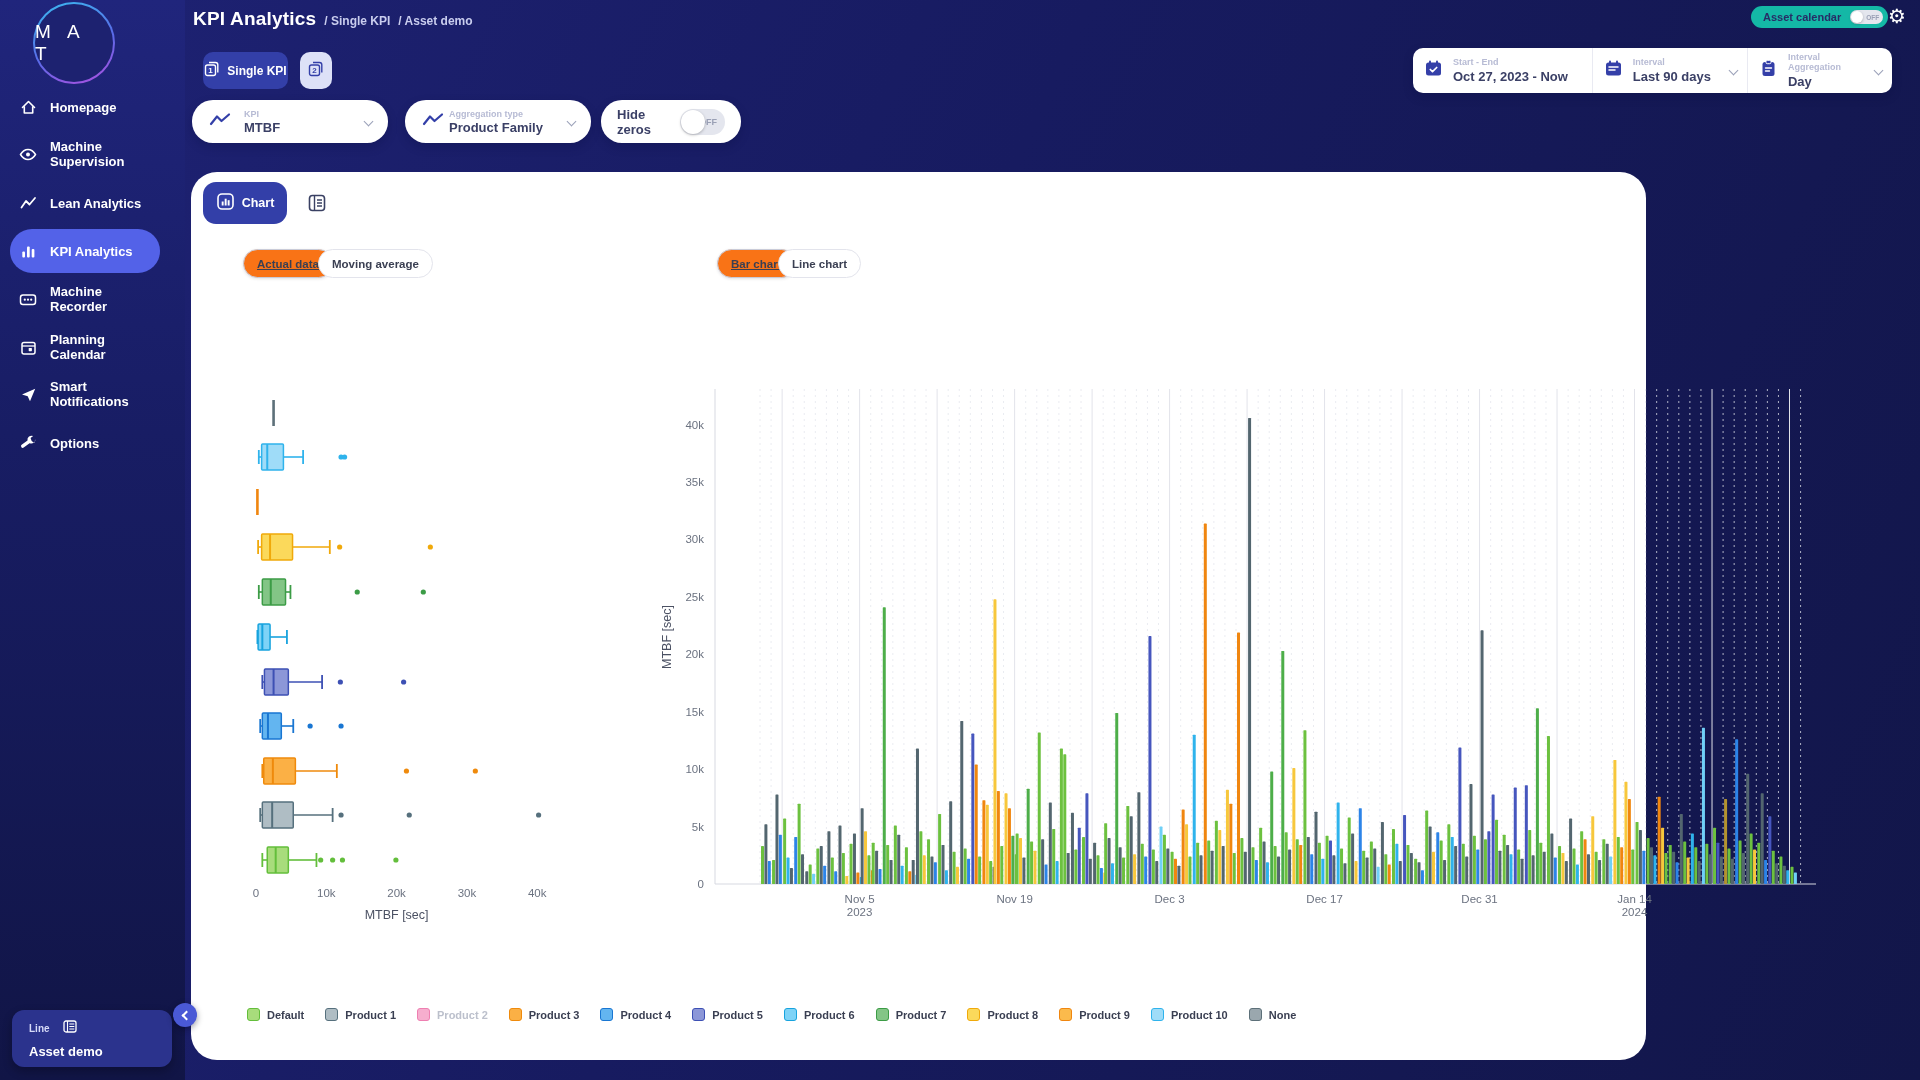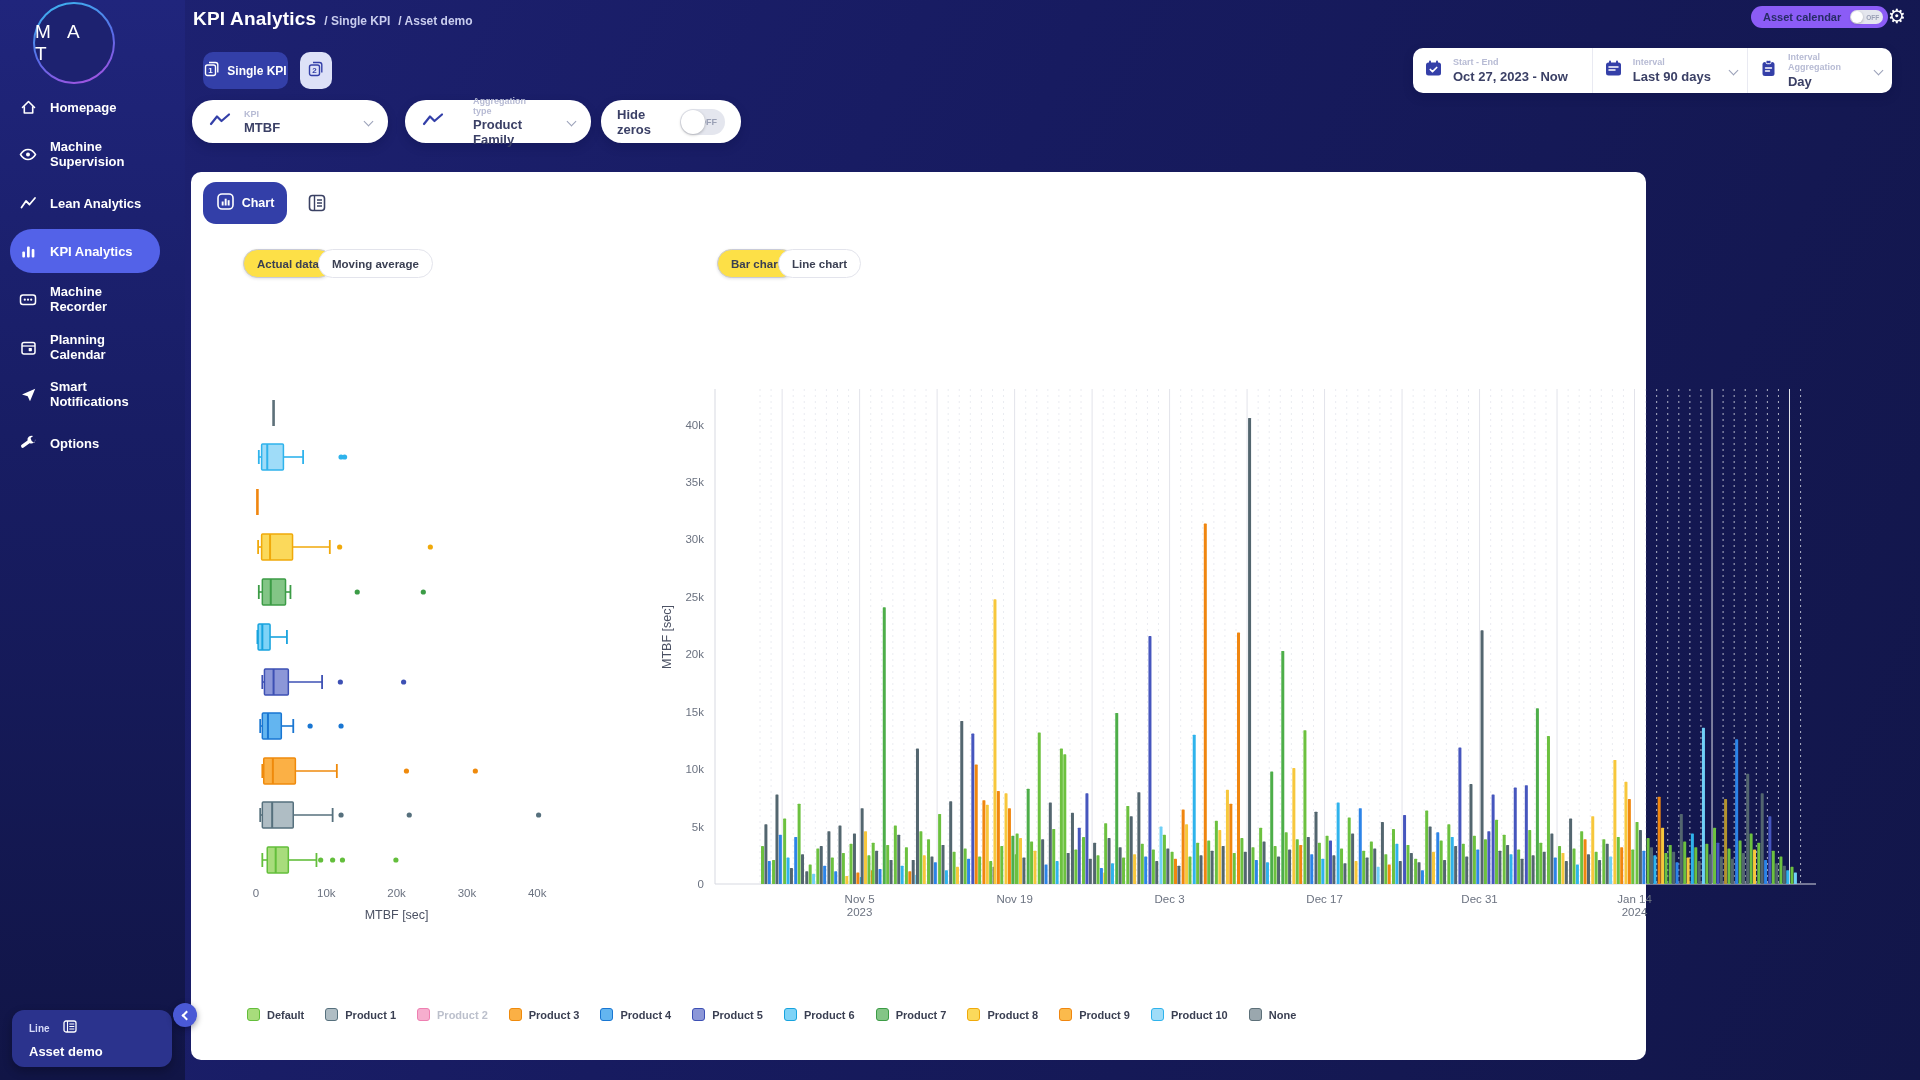--- a/index.html
+++ b/index.html
@@ -27,21 +27,21 @@
   .collapse-btn { position:absolute; left:173px; top:1003px; width:24px; height:24px; border-radius:50%;
                   background:#4a59d6; z-index:4; display:flex; align-items:center; justify-content:center; cursor:pointer;
                   box-shadow:0 2px 6px rgba(0,0,20,.4); }
   .chev-left { width:7px; height:7px; border-left:2px solid #fff; border-bottom:2px solid #fff; transform:rotate(45deg); margin-left:3px; }
 
   
   .header { position:absolute; left:185px; top:0; width:1735px; height:36px; }
   .crumbs { position:absolute; left:8px; top:8px; display:flex; align-items:baseline; gap:8px; }
   .crumb-title { color:#fff; font-size:19px; font-weight:800; letter-spacing:.2px; }
   .crumb { color:#c9cdee; font-size:12px; font-weight:600; }
-  .asset-pill { position:absolute; left:1566px; top:6px; height:22px; background:#8b5cf6; border-radius:12px;
+  .asset-pill { position:absolute; left:1566px; top:6px; height:22px; background:#14b8a6; border-radius:12px;
                 display:flex; align-items:center; gap:9px; padding:0 5px 0 12px; cursor:pointer; }
   .asset-pill-lbl { font-size:11px; font-weight:700; color:#272c66; }
   .gear { position:absolute; left:1703px; top:4px; font-family:"DejaVu Sans",sans-serif; color:#fff; font-size:20px; cursor:pointer; }
 
   
   .tog { position:relative; background:#e4e6ee; border-radius:999px; display:flex; align-items:center; cursor:pointer; }
   .tog .knob { position:absolute; left:1px; background:#fff; border-radius:50%; box-shadow:0 1px 3px rgba(0,0,0,.25); }
   .tog .off { margin-left:auto; color:#9aa0b5; font-weight:700; }
   .tog.sm { width:33px; height:14px; } .tog.sm .knob { width:12px; height:12px; } .tog.sm .off { font-size:6.5px; margin-right:4px; }
   .tog.lg { width:58px; height:26px; } .tog.lg .knob { width:24px; height:24px; } .tog.lg .off { font-size:9px; margin-right:8px; }
@@ -60,28 +60,28 @@
   .rs-label { font-size:9px; color:#b7bbd4; font-weight:600; margin-bottom:2px; }
   .rs-value { font-size:13px; color:#3b4066; font-weight:600; }
   .chev { width:7px; height:7px; border-right:1.6px solid #9aa0b8; border-bottom:1.6px solid #9aa0b8; transform:rotate(45deg); margin-left:10px; flex:0 0 auto; }
 
   
   .fcard { position:absolute; top:100px; height:43px; background:#fff; border-radius:21px; display:flex; align-items:center;
            box-shadow:0 4px 10px rgba(8,12,60,.25); padding:0 16px; cursor:pointer; }
   .fcard .rs-label { margin-bottom:1px; }
 
   
-  .panel { position:absolute; left:191px; top:172px; width:1455px; height:888px; background:#fff; border-radius:10px; z-index:2; }
+  .panel { position:absolute; left:191px; top:172px; width:1455px; height:888px; background:#fff; border-radius:26px; z-index:2; }
   .tab-chart { position:absolute; left:12px; top:10px; width:84px; height:42px; background:#333fa8; border-radius:13px;
                display:flex; align-items:center; justify-content:center; gap:7px; cursor:pointer; }
   .tab-chart .lbl { color:#fff; font-size:12.5px; font-weight:700; }
   .tab-table { position:absolute; left:116px; top:21px; cursor:pointer; }
   .pill { position:absolute; top:77px; height:29px; border-radius:15px; background:#fff; border:1px solid #e3e4ec;
           display:flex; align-items:center; justify-content:center; font-size:11.5px; font-weight:700; color:#3a3f52; cursor:pointer; padding:0 13px; }
-  .pill.on { background:#fde047; border-color:#c9cbd8; box-shadow:0 1px 3px rgba(20,25,60,.12); }
+  .pill.on { background:#f97316; border-color:#c9cbd8; box-shadow:0 1px 3px rgba(20,25,60,.12);text-decoration:underline; }
   .charts { position:absolute; inset:0; }
   .legend { position:absolute; left:56px; top:836px; display:flex; align-items:center; gap:21px; }
   .lg-item { display:flex; align-items:center; gap:7px; cursor:pointer; }
   .lg-sw { width:13px; height:13px; border-radius:3px; border:1.5px solid; }
   .lg-lbl { font-size:11px; font-weight:600; color:#3a3f52; }
   .lg-lbl.dis { color:#bcc0cc; }
   svg text { font-family:"Liberation Sans",sans-serif; }
 </style>
 </head>
 <body>
@@ -266,21 +266,21 @@
   <span><svg width="24" height="17" viewBox="0 0 24 17">
         <path d="M3 13L9 5.5l4.5 4.5L21 3.5" stroke="#333fa8" stroke-width="2.2" fill="none" stroke-linecap="round" stroke-linejoin="round"></path>
       </svg></span>
   <span class="rs-txt" style="flex:1;">
     <span class="rs-label">KPI</span>
     <span class="rs-value">MTBF</span>
   </span>
   <span class="chev"></span>
 </div>
 
-<div class="fcard" style="left:405px;width:186px;gap:28px;">
+<div class="fcard" style="left:405px;width:186px;gap:4px;">
   <span><svg width="24" height="17" viewBox="0 0 24 17">
         <path d="M3 13L9 5.5l4.5 4.5L21 3.5" stroke="#333fa8" stroke-width="2.2" fill="none" stroke-linecap="round" stroke-linejoin="round"></path>
       </svg></span>
   <span class="rs-txt" style="flex:1;">
     <span class="rs-label">Aggregation type</span>
     <span class="rs-value">Product Family</span>
   </span>
   <span class="chev"></span>
 </div>
 

